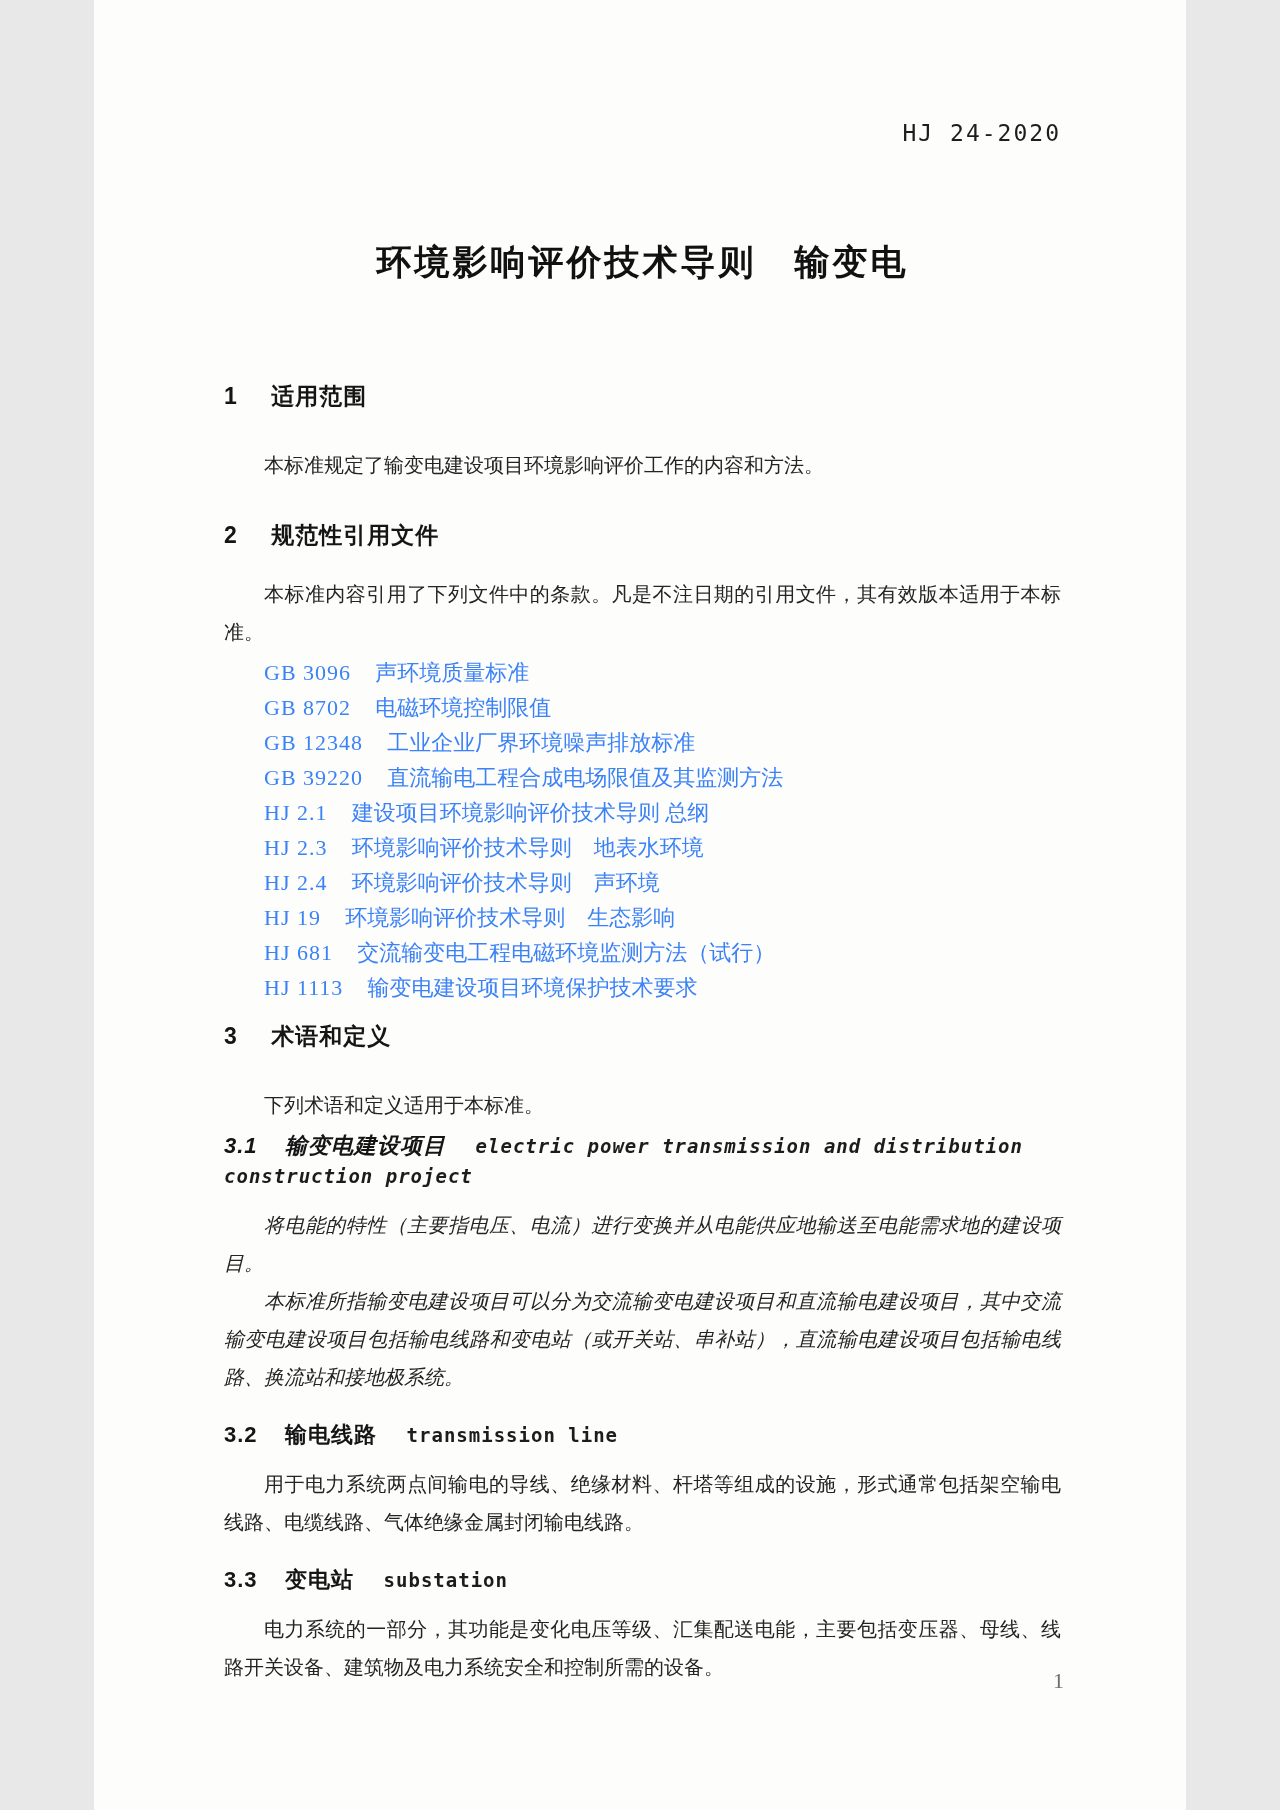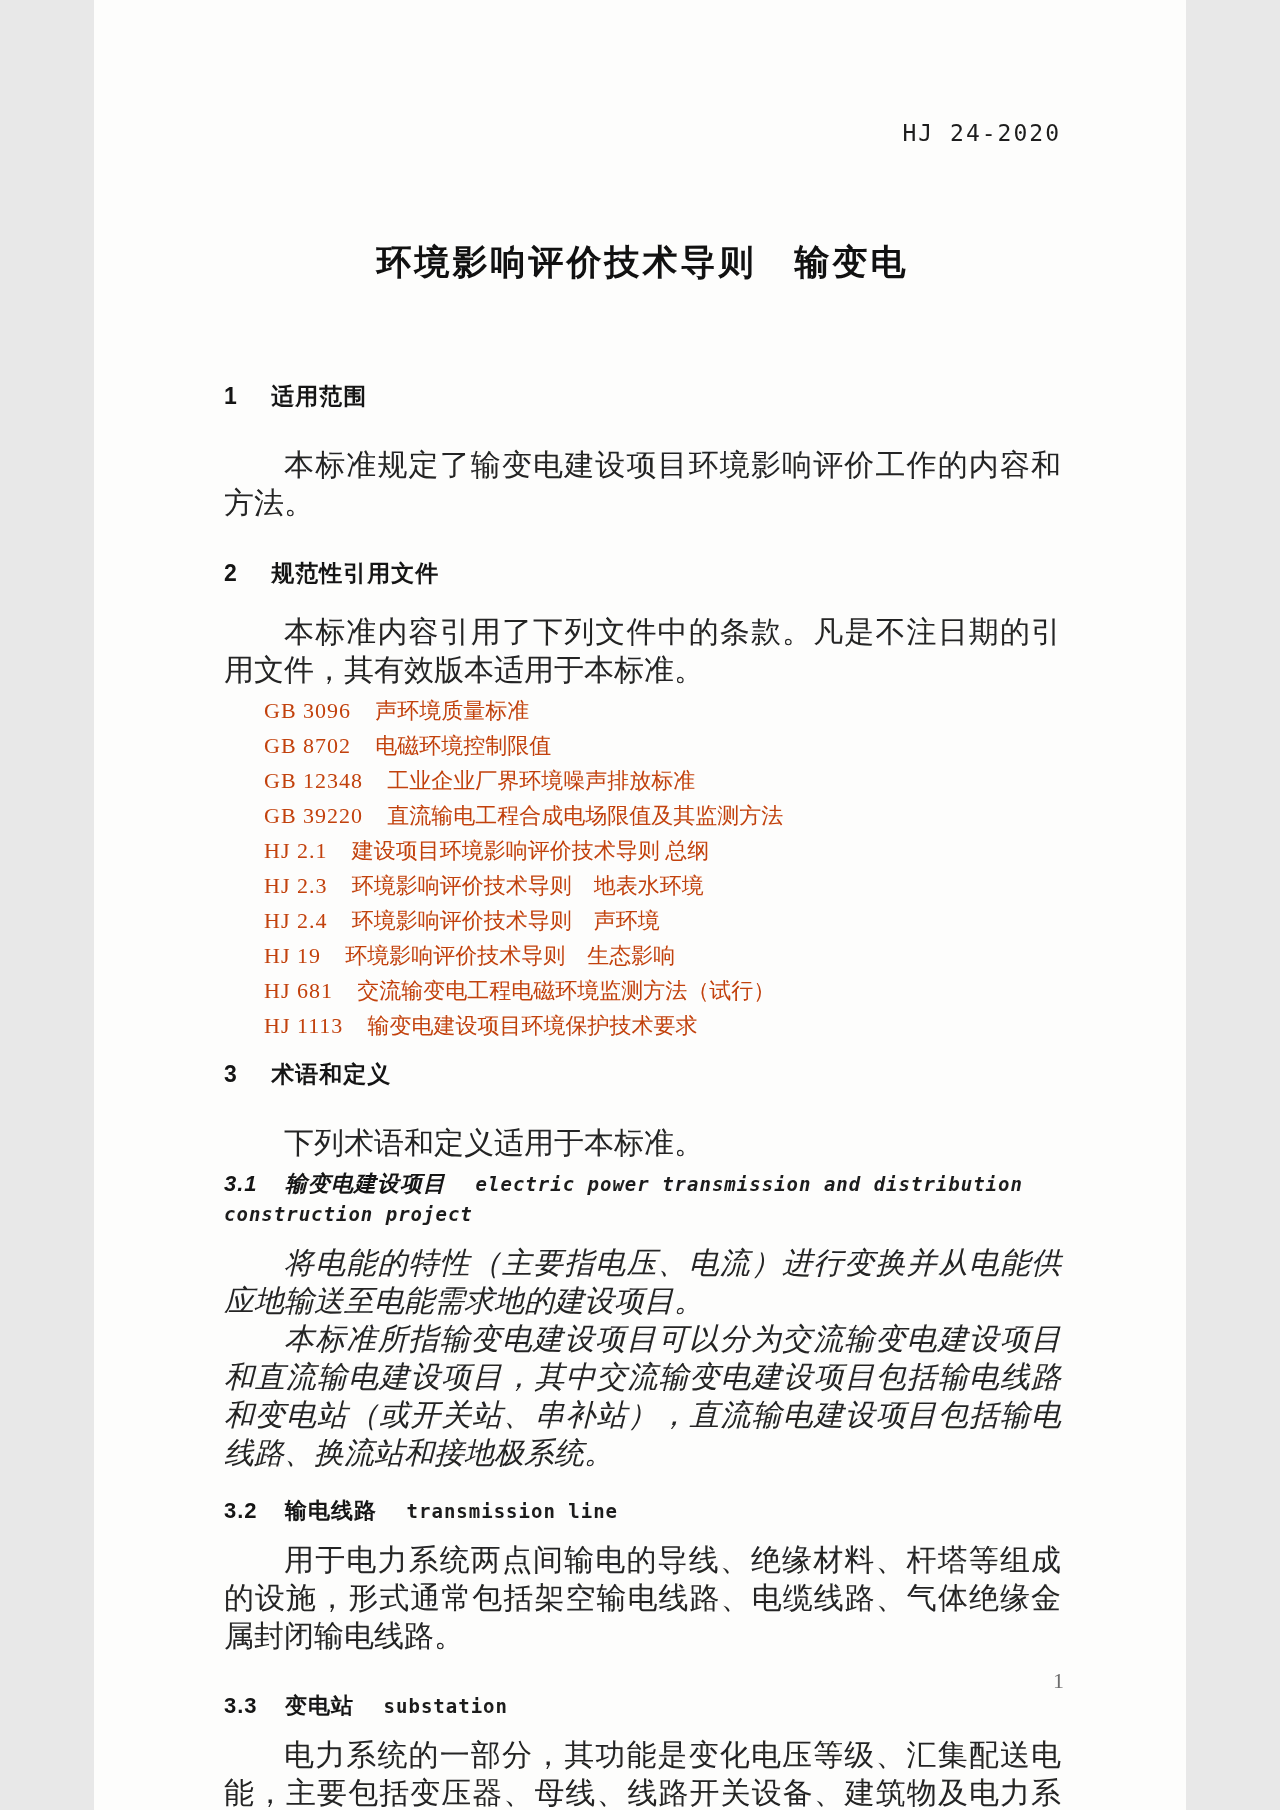--- a/index.html
+++ b/index.html
@@ -51,38 +51,38 @@
     line-height: 30px;
     letter-spacing: 1px;
   }
   .sec-heading .sec-num { margin-right: 26px; }
   #section-1 .sec-heading { margin-top: 95px; }
   #section-2 .sec-heading { margin-top: 36px; }
   #section-3 .sec-heading { margin-top: 16px; }
   
   .body-para {
     margin: 0;
-    font-size: 30px;
+    font-size: 20px;
     line-height: 38px;
     text-indent: 2em;
     text-align: justify;
     color: #242424;
   }
   .para-group { margin-top: 35px; }
   #section-2 .para-group { margin-top: 25px; }
   
   .ref-list {
     list-style: none;
     margin: 4px 0 0 0;
     padding: 0 0 0 40px;
   }
   .ref-item {
     font-size: 22px;
     line-height: 35px;
-    color: #c2410c;
+    color: #3b82f6;
     white-space: nowrap;
   }
   .ref-code {
     display: inline-block;
     margin-right: 1.1em;
     letter-spacing: 1px;
   }
   
   .term { margin-top: 14px; }
   .term-heading {
@@ -105,21 +105,21 @@
   .term-en {
     font-family: "DejaVu Sans Mono", monospace;
     font-size: 19px;
     font-weight: bold;
     letter-spacing: 1px;
     color: #1c1c1c;
   }
   .term .para-group { margin-top: 15px; }
   #term-3-1 { margin-top: 7px; font-style: italic; }
   #term-3-2 { margin-top: 24px; }
-  #term-3-3 { margin-top: 36px; }
+  #term-3-3 { margin-top: 24px; }
   
   .page-number {
     position: absolute;
     top: 1668px;
     right: 122px;
     font-size: 22px;
     color: #6d6d6d;
     font-family: "Liberation Serif", serif;
   }
 </style>

